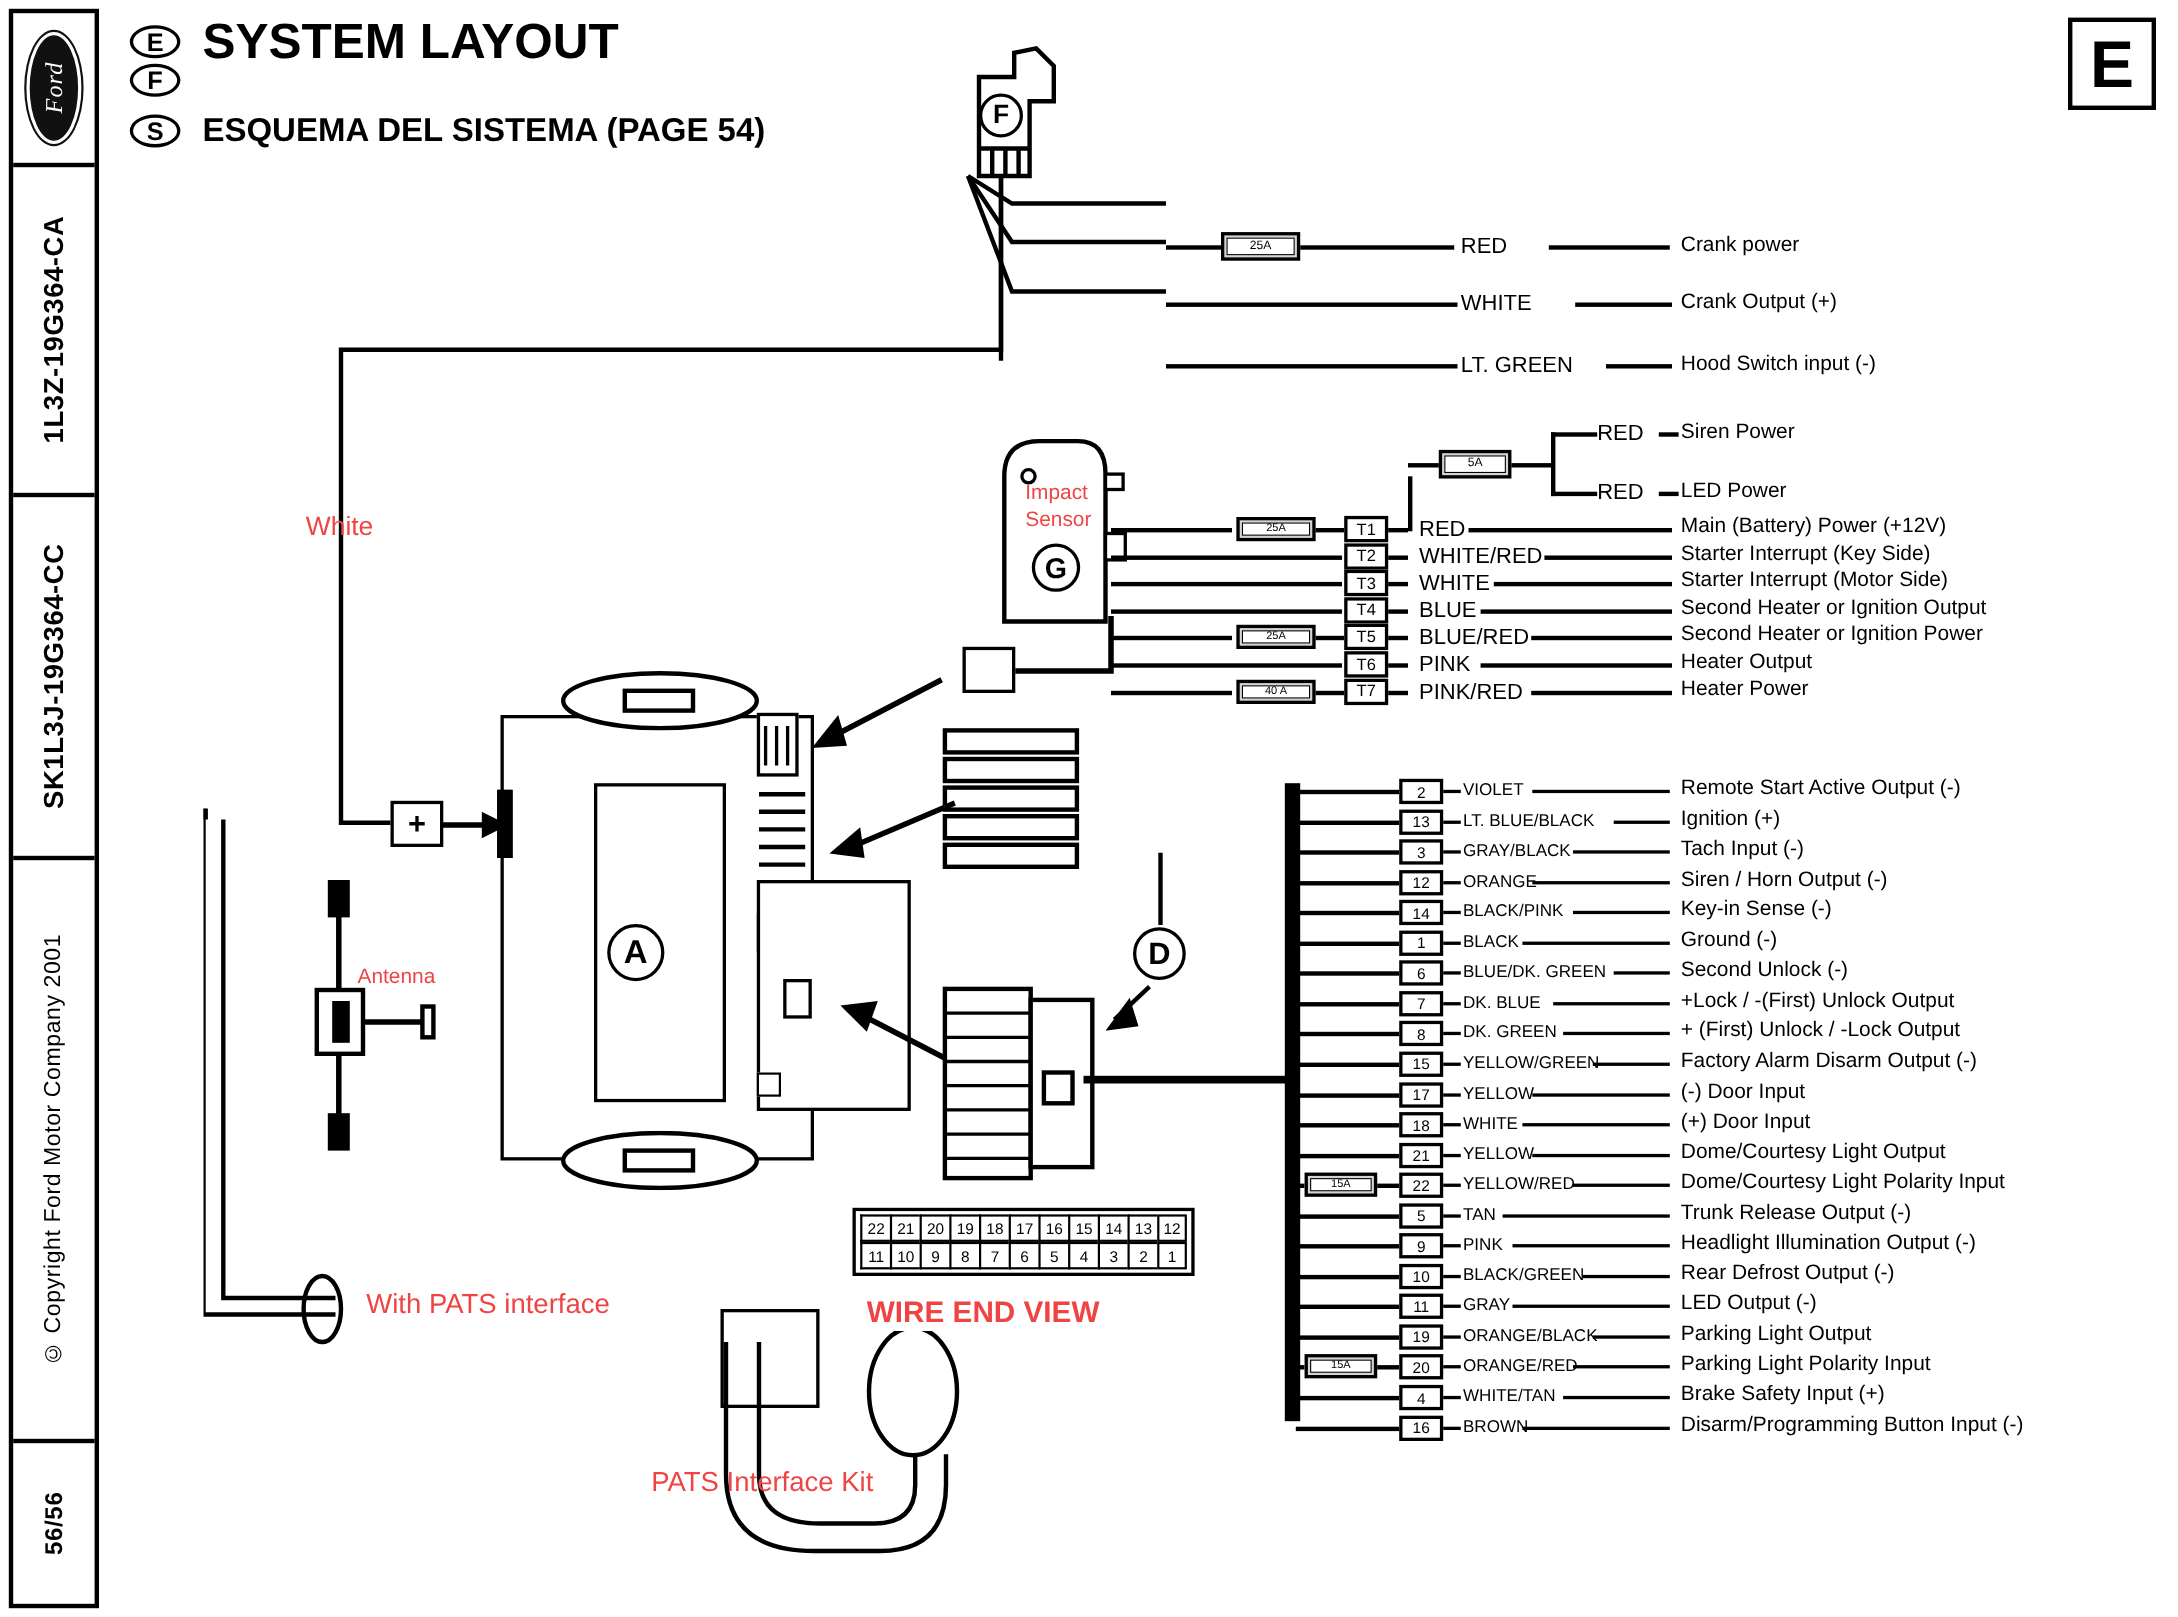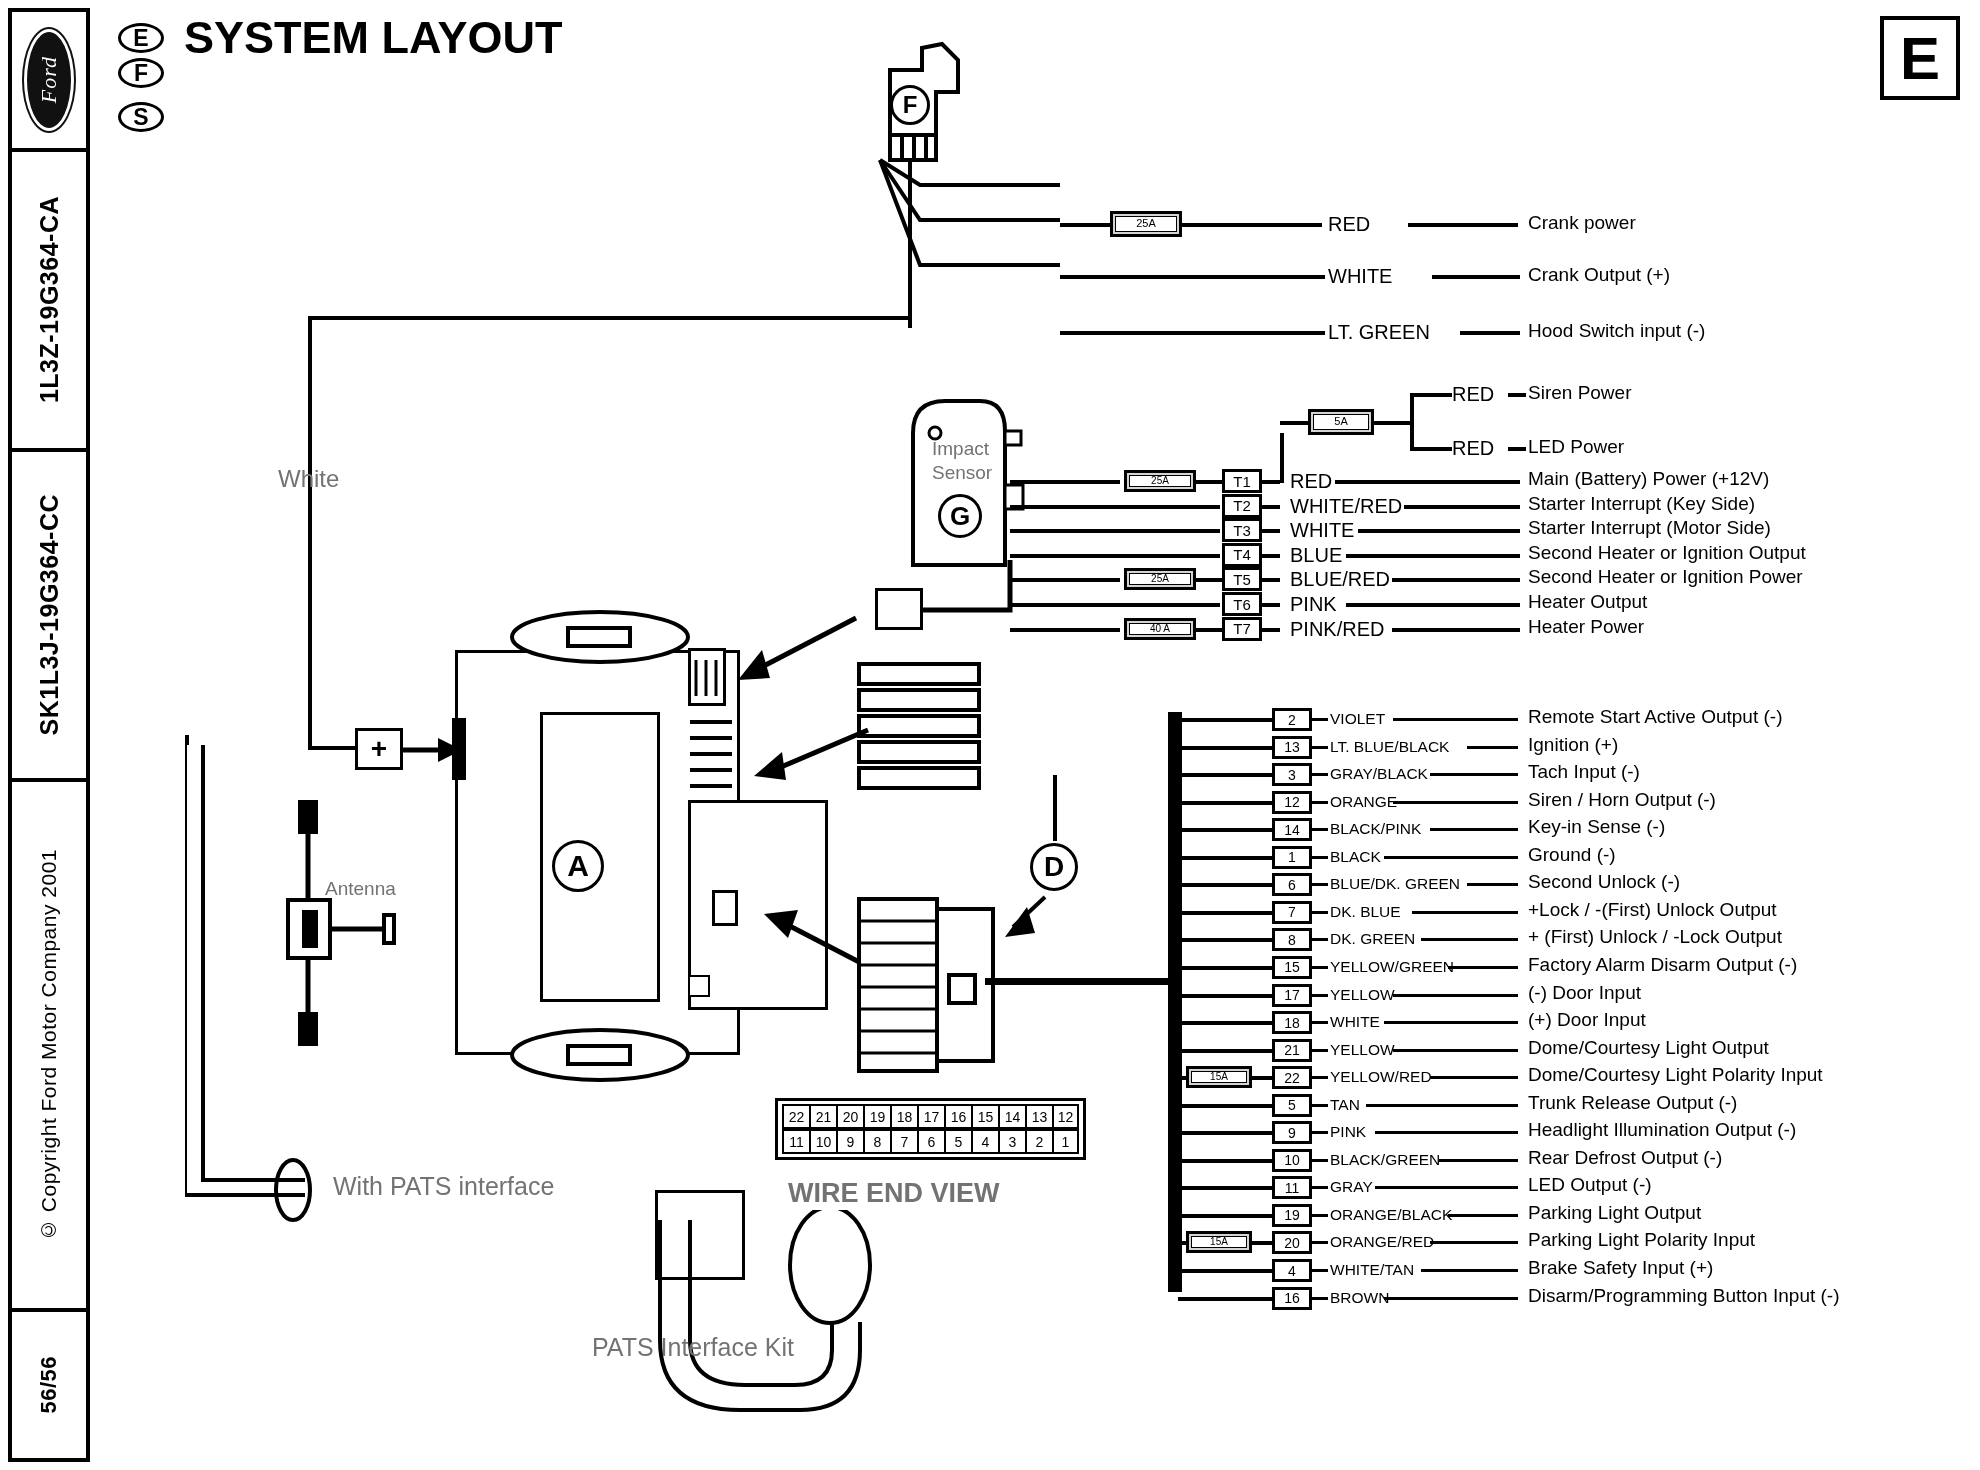--- a/index.html
+++ b/index.html
@@ -1,20 +1,20 @@
 <!DOCTYPE html>
 <html><head>
 <meta charset="utf-8">
 <style>
   html,body{margin:0;padding:0;background:#fff;}
   body{font-family:"Liberation Sans",sans-serif;}
   #page{position:relative;width:1980px;height:1470px;background:#fff;overflow:hidden;}
   .abs{position:absolute;}
   .ln{position:absolute;background:#000;}
-  .txt{position:absolute;white-space:nowrap;color:#737373;}
+  .txt{position:absolute;white-space:nowrap;color:#ef4444;}
 
   
   #spine{position:absolute;left:8px;top:8px;width:82px;height:1454px;border:4px solid #000;box-sizing:border-box;}
   .spine-cell{position:absolute;left:0;width:100%;border-bottom:4px solid #000;box-sizing:border-box;display:flex;align-items:center;justify-content:center;}
   .spine-cell:last-child{border-bottom:none;}
   .vtxt{writing-mode:vertical-rl;transform:rotate(180deg);white-space:nowrap;font-weight:bold;letter-spacing:.5px;}
 
   
   .ford-oval{width:44px;height:96px;border-radius:50%;background:#111;display:flex;align-items:center;justify-content:center;border:3px solid #fff;box-shadow:0 0 0 2px #111;}
   .ford-word{color:#fff;font-family:"Liberation Serif",serif;font-style:italic;font-size:22px;writing-mode:vertical-rl;transform:rotate(180deg);letter-spacing:1px;}
@@ -74,20 +74,21 @@
 
   <div class="hdr-row" style="left:118px;top:12px;">
     <div class="badge-oval">E</div>
     <div class="hdr-title" style="font-size:45px;">SYSTEM  LAYOUT</div>
   </div>
   <div class="hdr-row" style="left:118px;top:58px;">
     <div class="badge-oval">F</div>
   </div>
   <div class="hdr-row" style="left:118px;top:102px;">
     <div class="badge-oval">S</div>
+    <div class="hdr-title" style="font-size:30px;">ESQUEMA DEL SISTEMA (PAGE 54)</div>
   </div>
   <div id="big-e">E</div>
 
   <div class="abs" style="left:880px;top:40px;">
     <svg width="120" height="130" viewBox="0 0 120 130">
       <path d="M10 120 L10 30 L42 30 L42 8 L62 4 L78 20 L78 52 L56 52 L56 120 Z" fill="#fff" stroke="#000" stroke-width="4"></path>
       <line x1="10" y1="95" x2="56" y2="95" stroke="#000" stroke-width="4"></line>
       <line x1="22" y1="95" x2="22" y2="120" stroke="#000" stroke-width="4"></line>
       <line x1="34" y1="95" x2="34" y2="120" stroke="#000" stroke-width="4"></line>
       <line x1="46" y1="95" x2="46" y2="120" stroke="#000" stroke-width="4"></line>

